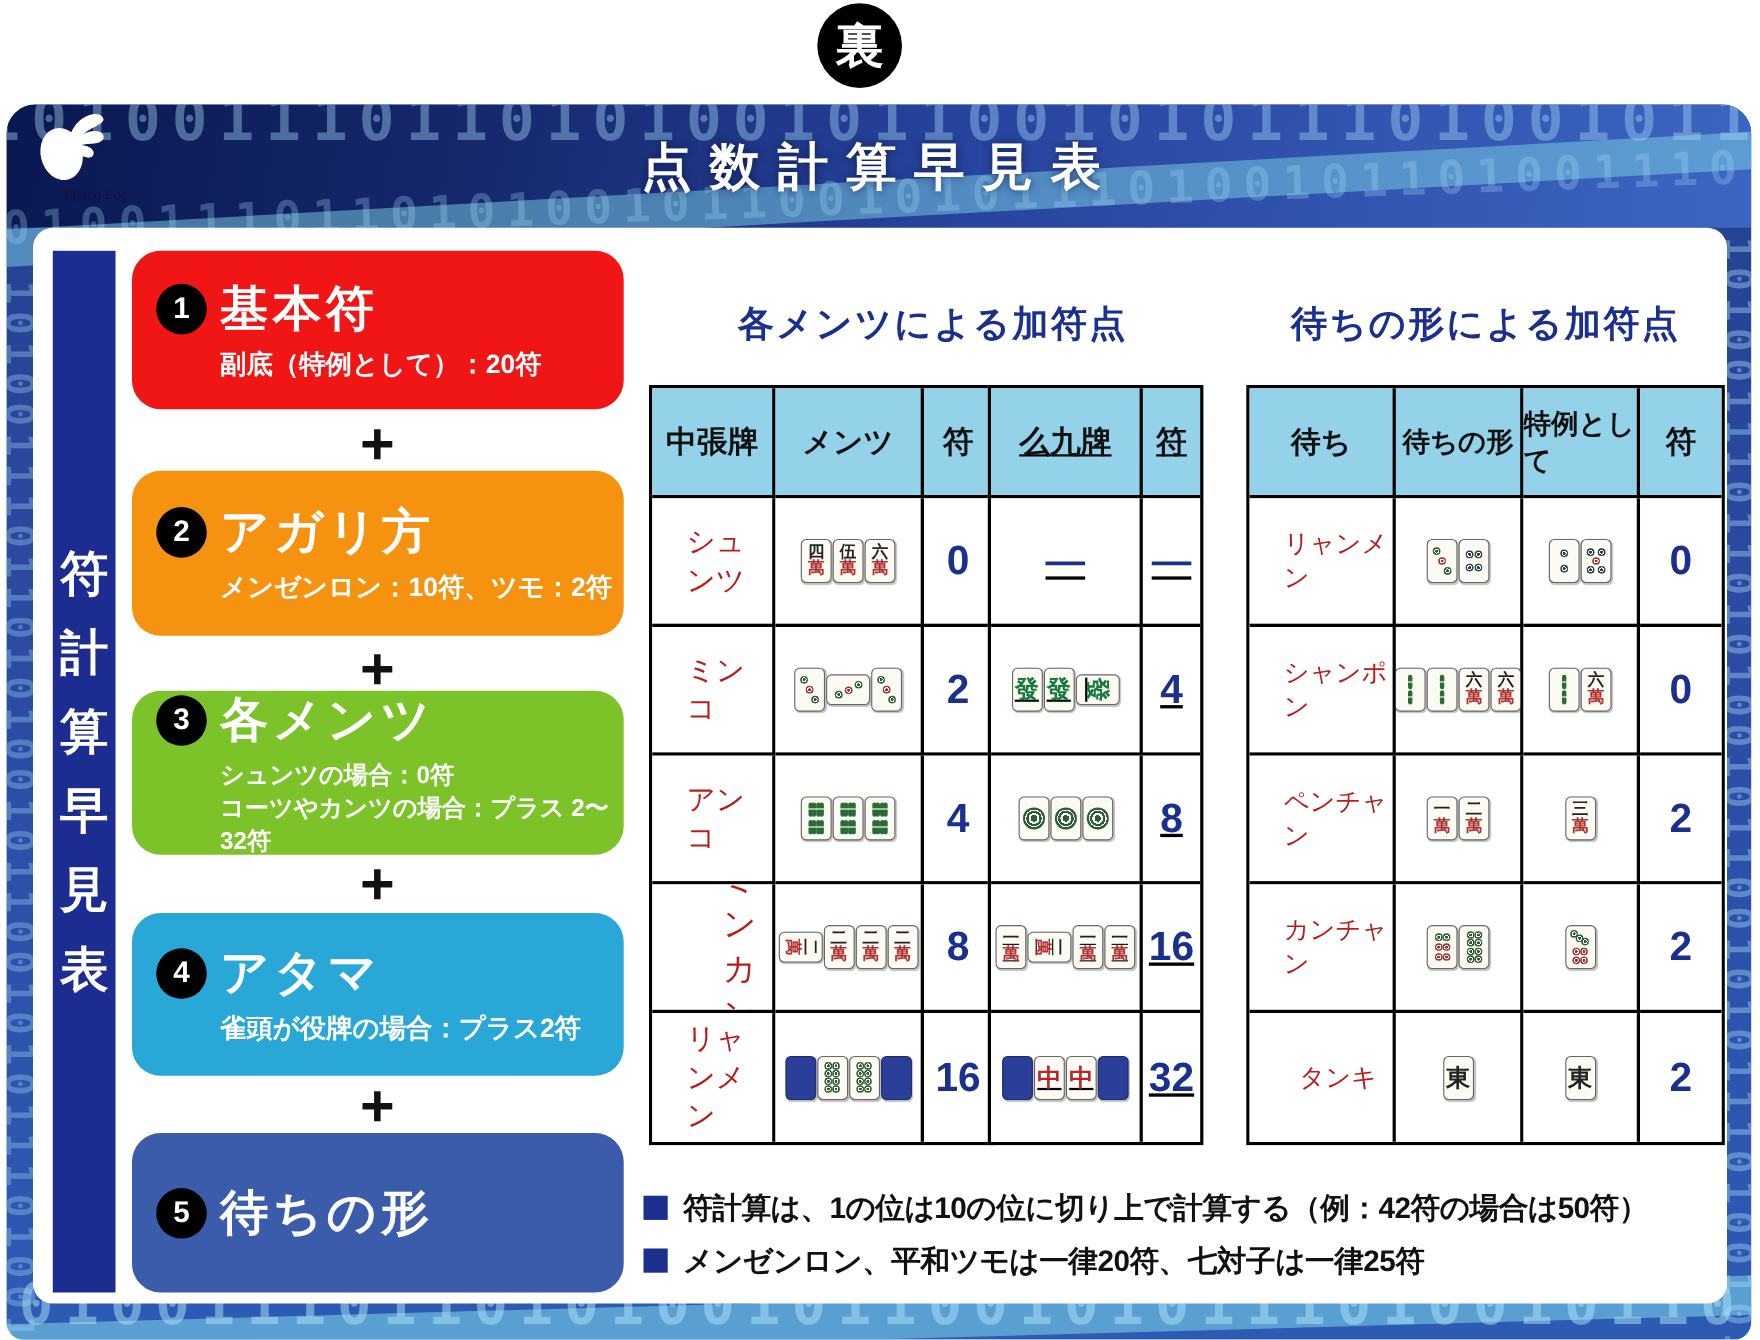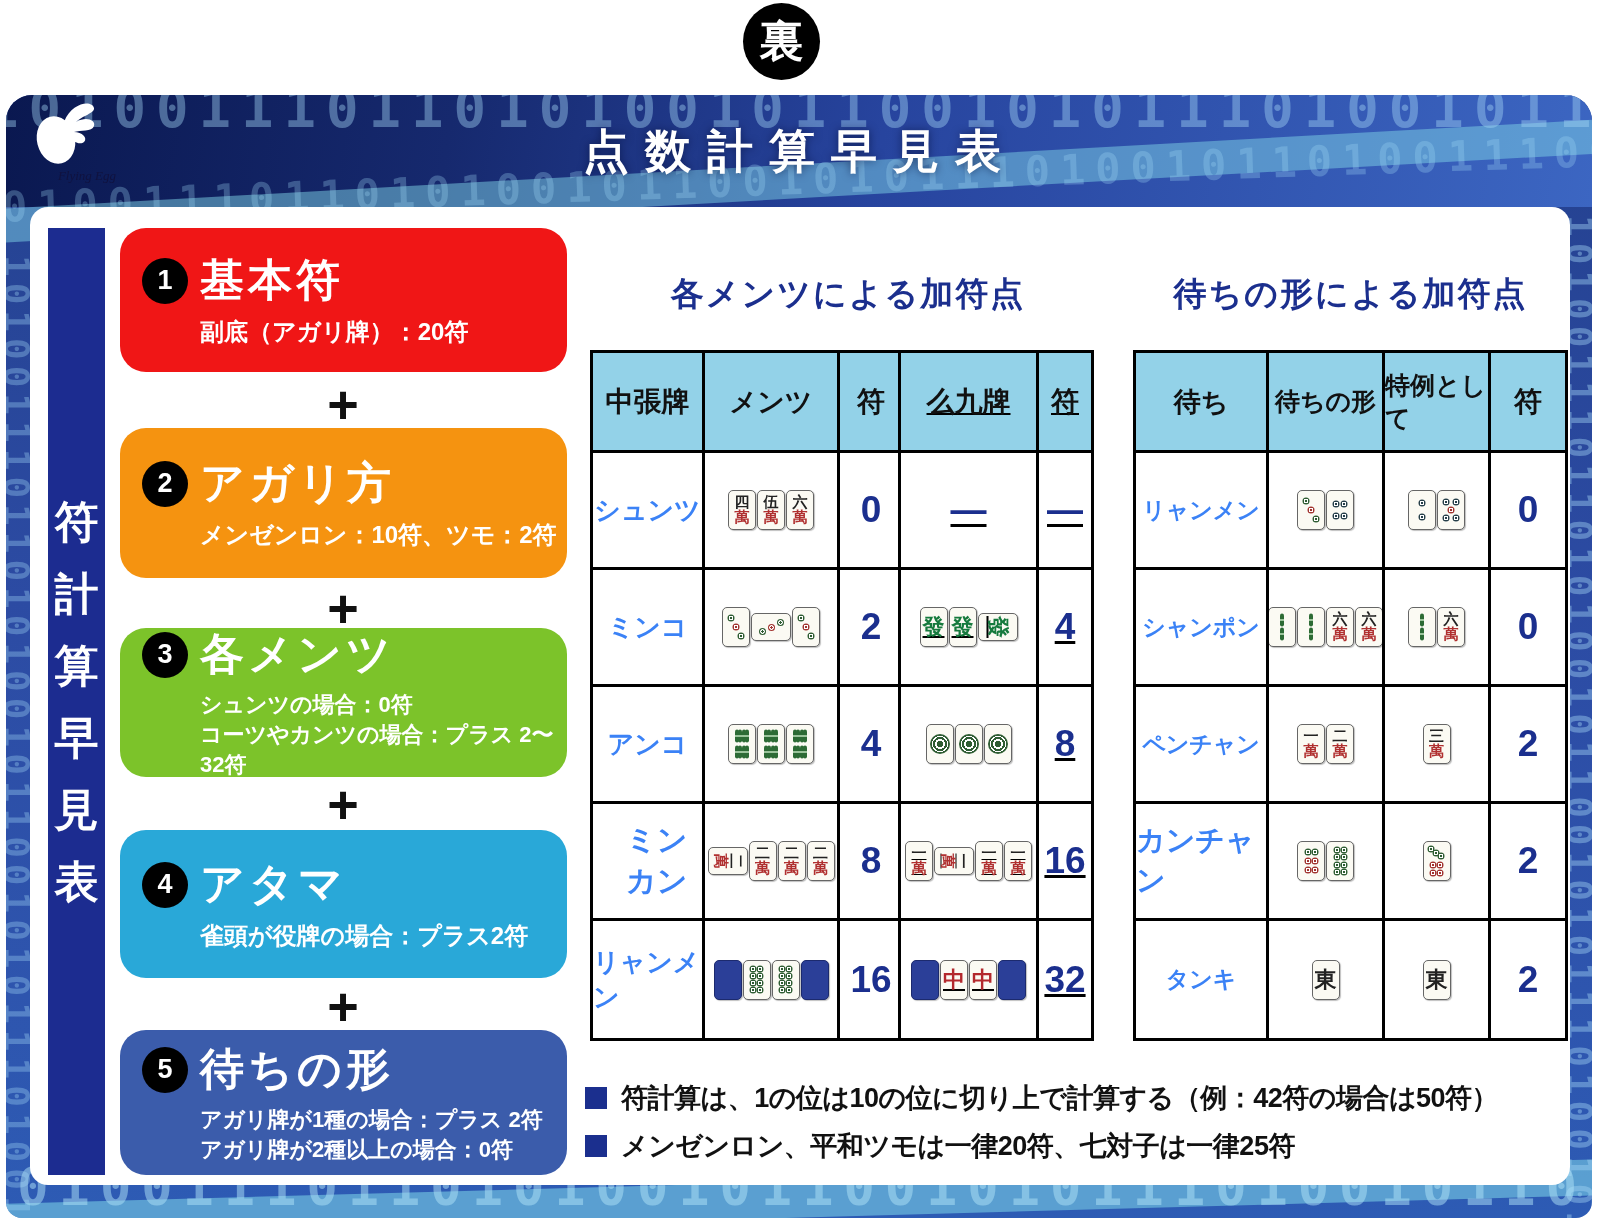--- a/index.html
+++ b/index.html
@@ -46,21 +46,21 @@
         font-size:54px;font-weight:bold;line-height:40px;}
   
   .ttitle{position:absolute;text-align:center;color:#1b2f8e;font-size:33px;font-weight:800;
           letter-spacing:2px;}
   .mtable{position:absolute;display:grid;background:#fff;border:3px solid #000;}
   .cell{border-right:3px solid #000;border-bottom:3px solid #000;background:#fff;
         display:flex;align-items:center;justify-content:center;overflow:hidden;}
   .cell.lastcol{border-right:none;}
   .cell.lastrow{border-bottom:none;}
   .cell.head{background:#93d2e8;font-weight:bold;color:#111;}
-  .cell .lbl{color:#3b82f6;font-weight:bold;}
+  .cell .lbl{color:#b91c1c;font-weight:normal;margin-left:31px;}
   .cell .fu{color:#1b2f8e;font-weight:bold;font-size:37px;}
   .cell .dash{color:#1b2f8e;font-weight:bold;font-size:36px;}
   
   .tiles{display:flex;align-items:center;justify-content:center;gap:1px;}
   .tile{width:28px;height:40px;background:#fbfaf3;border:1.5px solid #666;border-radius:5px;
         box-sizing:border-box;display:flex;align-items:center;justify-content:center;
         box-shadow:1px 1px 1px rgba(0,0,0,.25);position:relative;flex:0 0 auto;}
   .tile.rot{width:40px;height:28px;}
   .tile.rot .face{transform:rotate(90deg);}
   .tile.back{background:#2b3f98;border-color:#1c2a6e;}
@@ -117,21 +117,21 @@
       <span>表</span>
     </div>
 
   <div id="steps">
       <div class="step" style="top: 228px; height: 144px; background: rgb(240, 22, 22);">
         <div class="step-head">
           <span class="step-num">1</span>
           <span class="step-title">基本符</span>
         </div>
         <div class="step-lines" style="font-size: 24px;">
-          <div>副底（アガリ牌）：20符</div>
+          <div>副底（特例として）：20符</div>
         </div>
       </div>
       <div class="step" style="top: 428px; height: 150px; background: rgb(245, 147, 16);">
         <div class="step-head">
           <span class="step-num">2</span>
           <span class="step-title">アガリ方</span>
         </div>
         <div class="step-lines" style="font-size: 24px;">
           <div>メンゼンロン：10符、ツモ：2符</div>
         </div>
@@ -152,24 +152,20 @@
           <span class="step-title">アタマ</span>
         </div>
         <div class="step-lines" style="font-size: 24px;">
           <div>雀頭が役牌の場合：プラス2符</div>
         </div>
       </div>
       <div class="step" style="top: 1030px; height: 145px; background: rgb(59, 92, 171);">
         <div class="step-head">
           <span class="step-num">5</span>
           <span class="step-title">待ちの形</span>
-        </div>
-        <div class="step-lines" style="font-size: 22px;">
-          <div>アガリ牌が1種の場合：プラス 2符</div>
-          <div>アガリ牌が2種以上の場合：0符</div>
         </div>
       </div>
       <div class="plus" style="top: 384px;">+</div>
       <div class="plus" style="top: 588px;">+</div>
       <div class="plus" style="top: 784px;">+</div>
       <div class="plus" style="top: 986px;">+</div>
     </div>
 
   <div class="ttitle" style="left:590px;top:272px;width:516px;">各メンツによる加符点</div>
   <div class="ttitle" style="left:1133px;top:272px;width:435px;">待ちの形による加符点</div>
@@ -584,21 +580,21 @@
                 <span class="mn">三</span>
                 <span class="wn">萬</span>
               </div>
             </div>
           </div>
         </div>
         <div class="cell lastcol">
           <span class="fu">2</span>
         </div>
         <div class="cell">
-          <span class="lbl" style="font-size: 29px;">カンチャン</span>
+          <span class="lbl" style="font-size: 23px;">カンチャン</span>
         </div>
         <div class="cell">
           <div class="tiles">
             <div class="tile">
               <div class="face">
                 <span class="dot" style="width: 7px; height: 7px; left: 36%; top: 26%; background: radial-gradient(circle, rgb(47, 93, 51) 0px, rgb(47, 93, 51) 1.3px, rgb(255, 255, 255) 1.4px, rgb(255, 255, 255) 2.2px, rgb(47, 93, 51) 2.3px, rgb(47, 93, 51) 100%);"></span>
                 <span class="dot" style="width: 7px; height: 7px; left: 64%; top: 26%; background: radial-gradient(circle, rgb(47, 93, 51) 0px, rgb(47, 93, 51) 1.3px, rgb(255, 255, 255) 1.4px, rgb(255, 255, 255) 2.2px, rgb(47, 93, 51) 2.3px, rgb(47, 93, 51) 100%);"></span>
                 <span class="dot" style="width: 7px; height: 7px; left: 36%; top: 50%; background: radial-gradient(circle, rgb(162, 52, 48) 0px, rgb(162, 52, 48) 1.3px, rgb(255, 255, 255) 1.4px, rgb(255, 255, 255) 2.2px, rgb(162, 52, 48) 2.3px, rgb(162, 52, 48) 100%);"></span>
                 <span class="dot" style="width: 7px; height: 7px; left: 64%; top: 50%; background: radial-gradient(circle, rgb(162, 52, 48) 0px, rgb(162, 52, 48) 1.3px, rgb(255, 255, 255) 1.4px, rgb(255, 255, 255) 2.2px, rgb(162, 52, 48) 2.3px, rgb(162, 52, 48) 100%);"></span>
                 <span class="dot" style="width: 7px; height: 7px; left: 36%; top: 74%; background: radial-gradient(circle, rgb(162, 52, 48) 0px, rgb(162, 52, 48) 1.3px, rgb(255, 255, 255) 1.4px, rgb(255, 255, 255) 2.2px, rgb(162, 52, 48) 2.3px, rgb(162, 52, 48) 100%);"></span>

